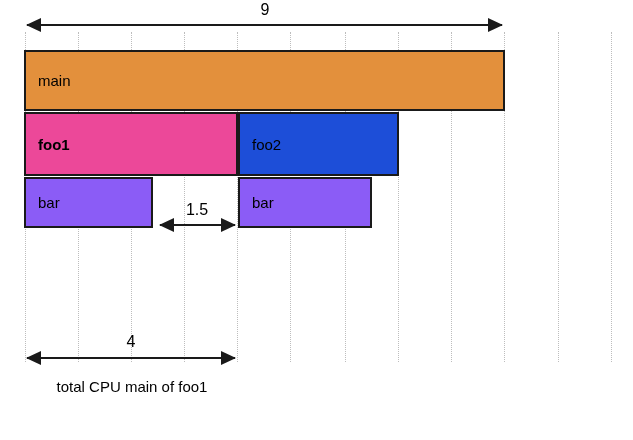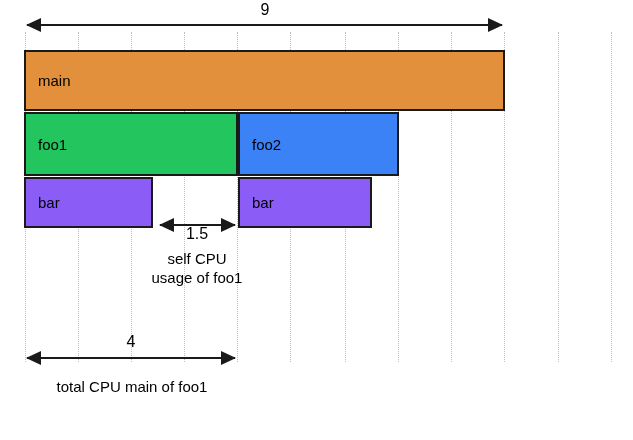--- a/index.html
+++ b/index.html
@@ -33,22 +33,22 @@
     align-items: center;
   }
   .frame-label {
     padding-left: 12px;
     font-size: 15px;
     line-height: 1;
     color: #000000;
     white-space: nowrap;
   }
   .frame.main  { background: #e3903c; }
-  .frame.foo1  { background: #22c55e; }
-  .frame.foo2  { background: #3b82f6; }
+  .frame.foo1  { background: #ec4899; font-weight: bold; }
+  .frame.foo2  { background: #1d4ed8; }
   .frame.bar   { background: #8b5cf6; }
   
   .measure {
     position: absolute;
     height: 2px;
     background: #1a1a1a;
   }
   .measure::before,
   .measure::after {
     content: "";
@@ -118,21 +118,20 @@
     <span class="frame-label">foo2</span>
   </div>
 
   <div class="frame bar" style="left: 24px; top: 177px; width: 129px; height: 51px;">
     <span class="frame-label">bar</span>
   </div>
   <div class="frame bar" style="left: 238px; top: 177px; width: 134px; height: 51px;">
     <span class="frame-label">bar</span>
   </div>
 
-  <div class="measure-value" style="left: 167px; top: 202px; width: 60px; margin-top: 24px;">1.5</div>
+  <div class="measure-value" style="left: 167px; top: 202px; width: 60px;">1.5</div>
   <div class="measure" style="left: 160px; top: 224px; width: 75px;"></div>
-  <div class="annotation" style="left: 147px; top: 250px; width: 100px;">self CPU usage of foo1</div>
 
   <div class="measure-value" style="left: 101px; top: 334px; width: 60px;">4</div>
   <div class="measure" style="left: 27px; top: 357px; width: 208px;"></div>
   <div class="annotation" style="left: 26px; top: 378px; width: 212px;">total CPU main of foo1</div>
 
 </div>
 
 </body></html>

